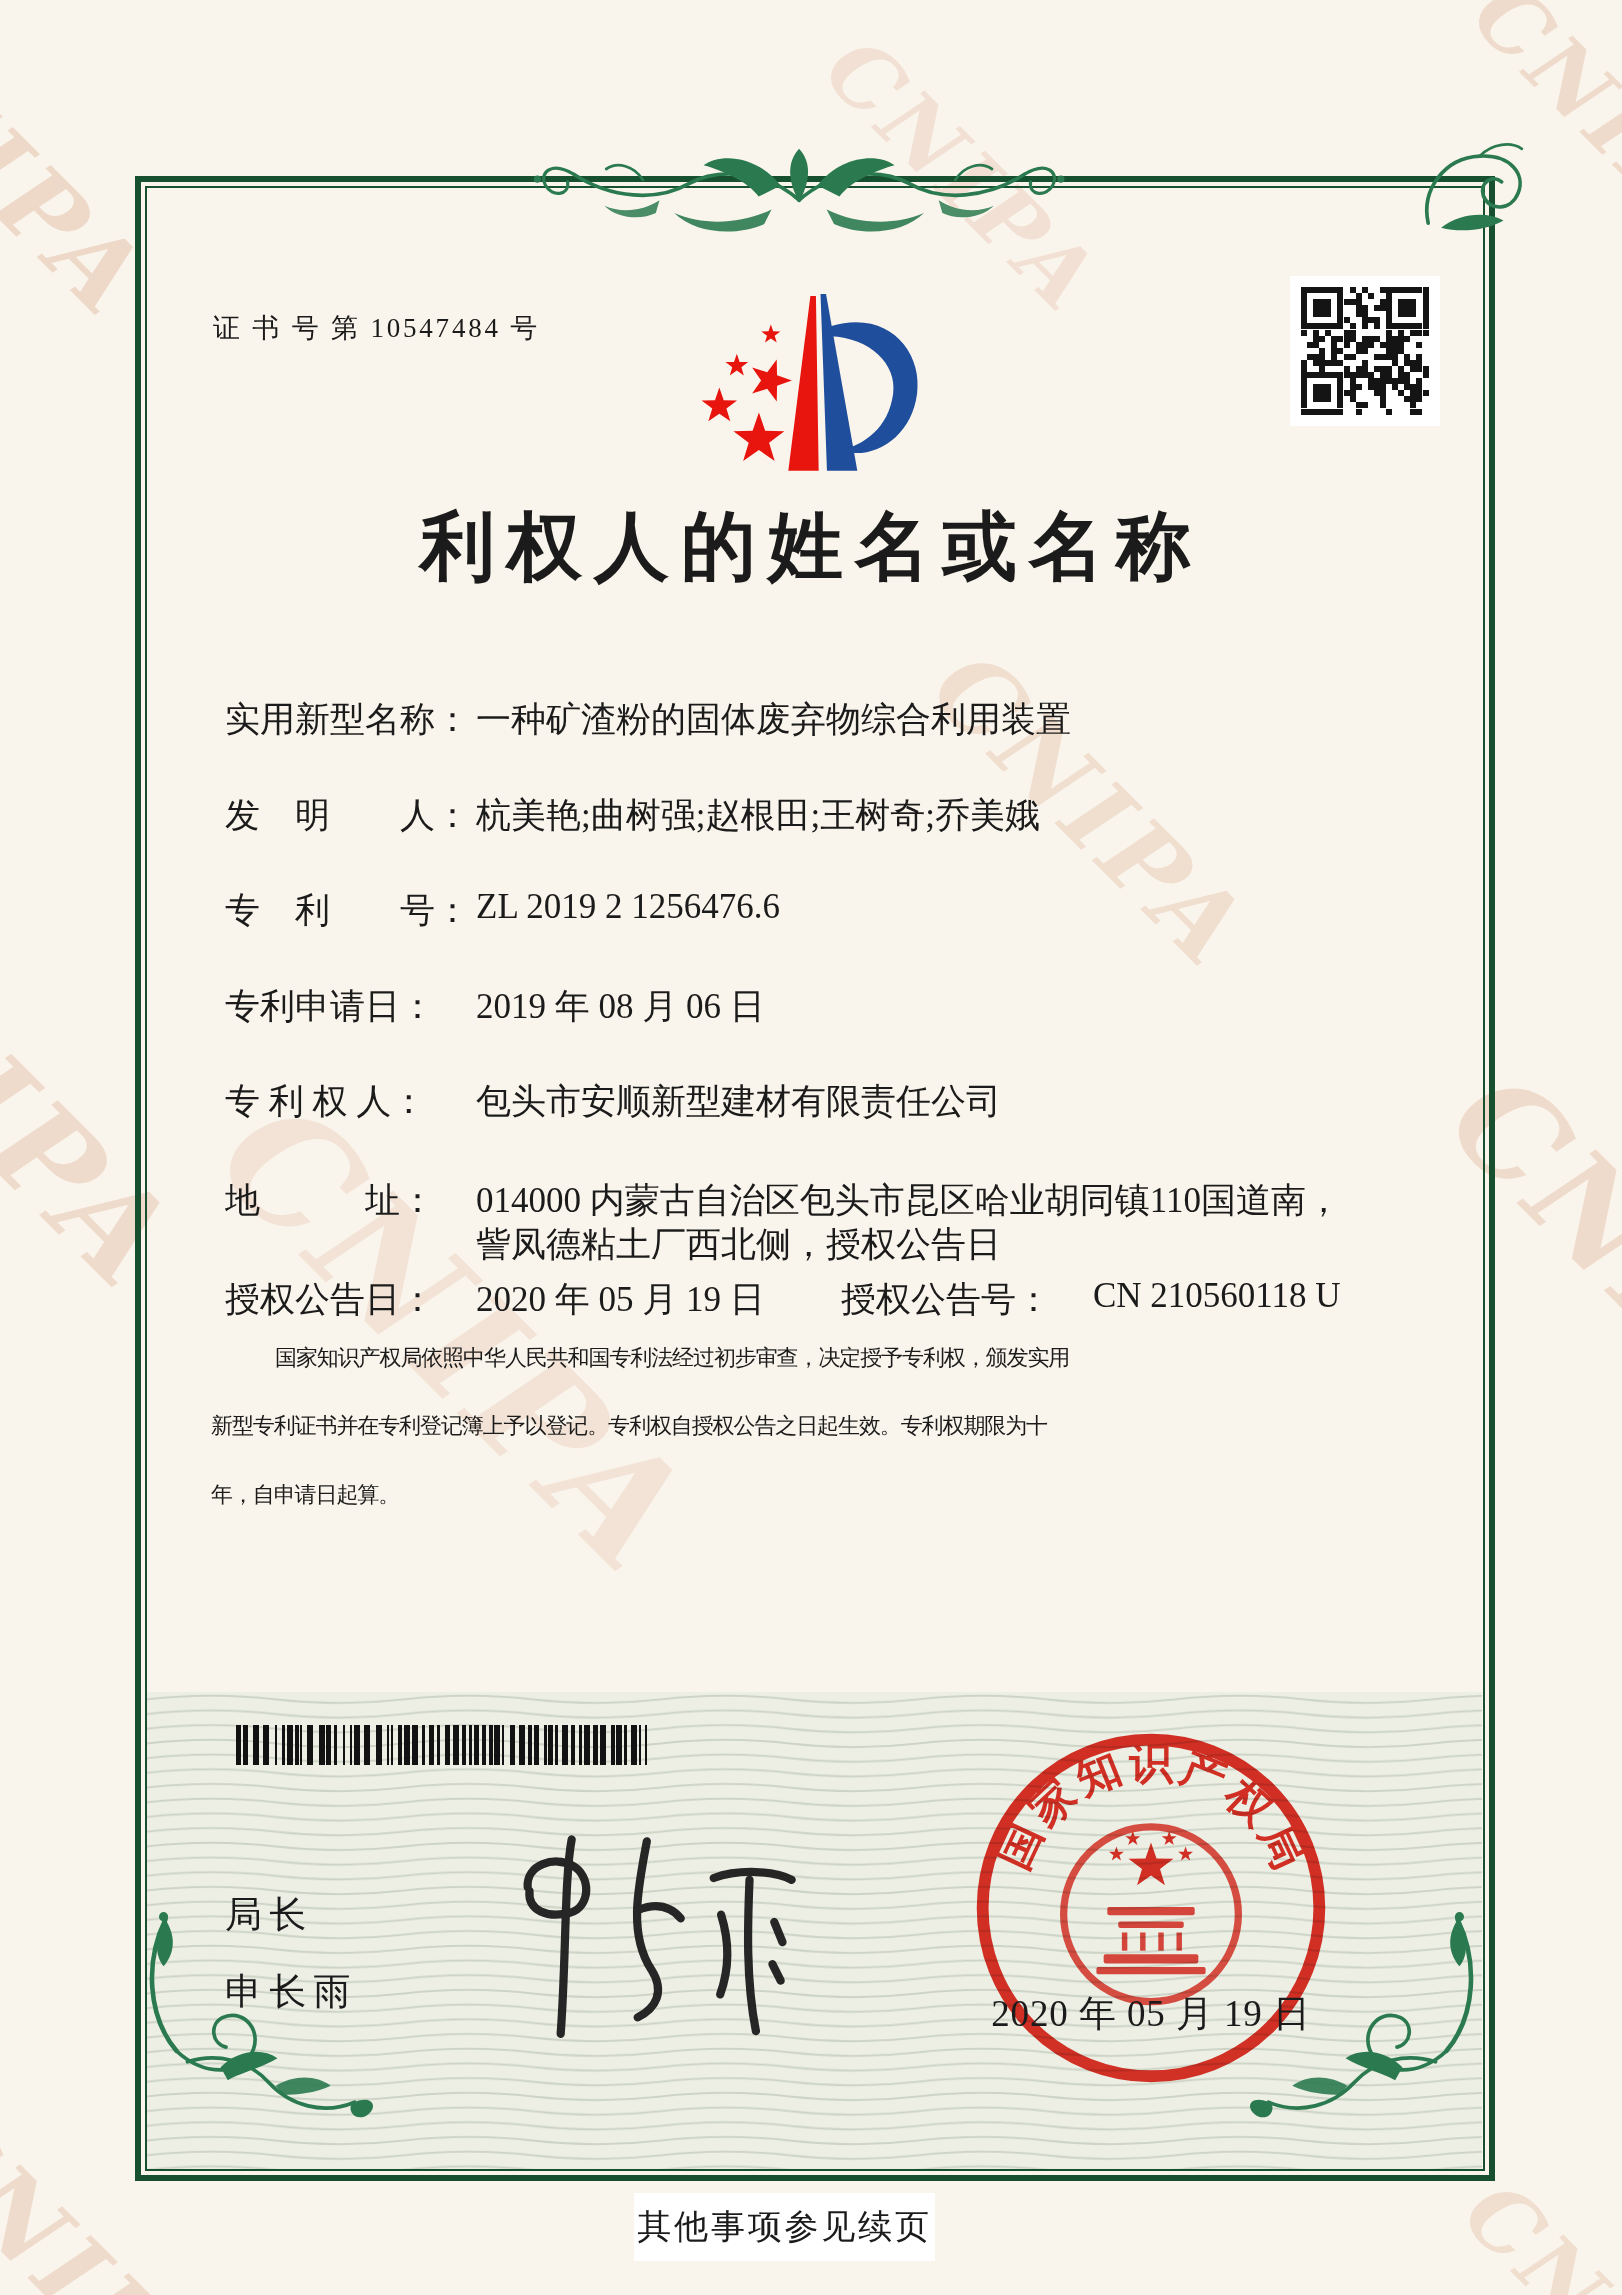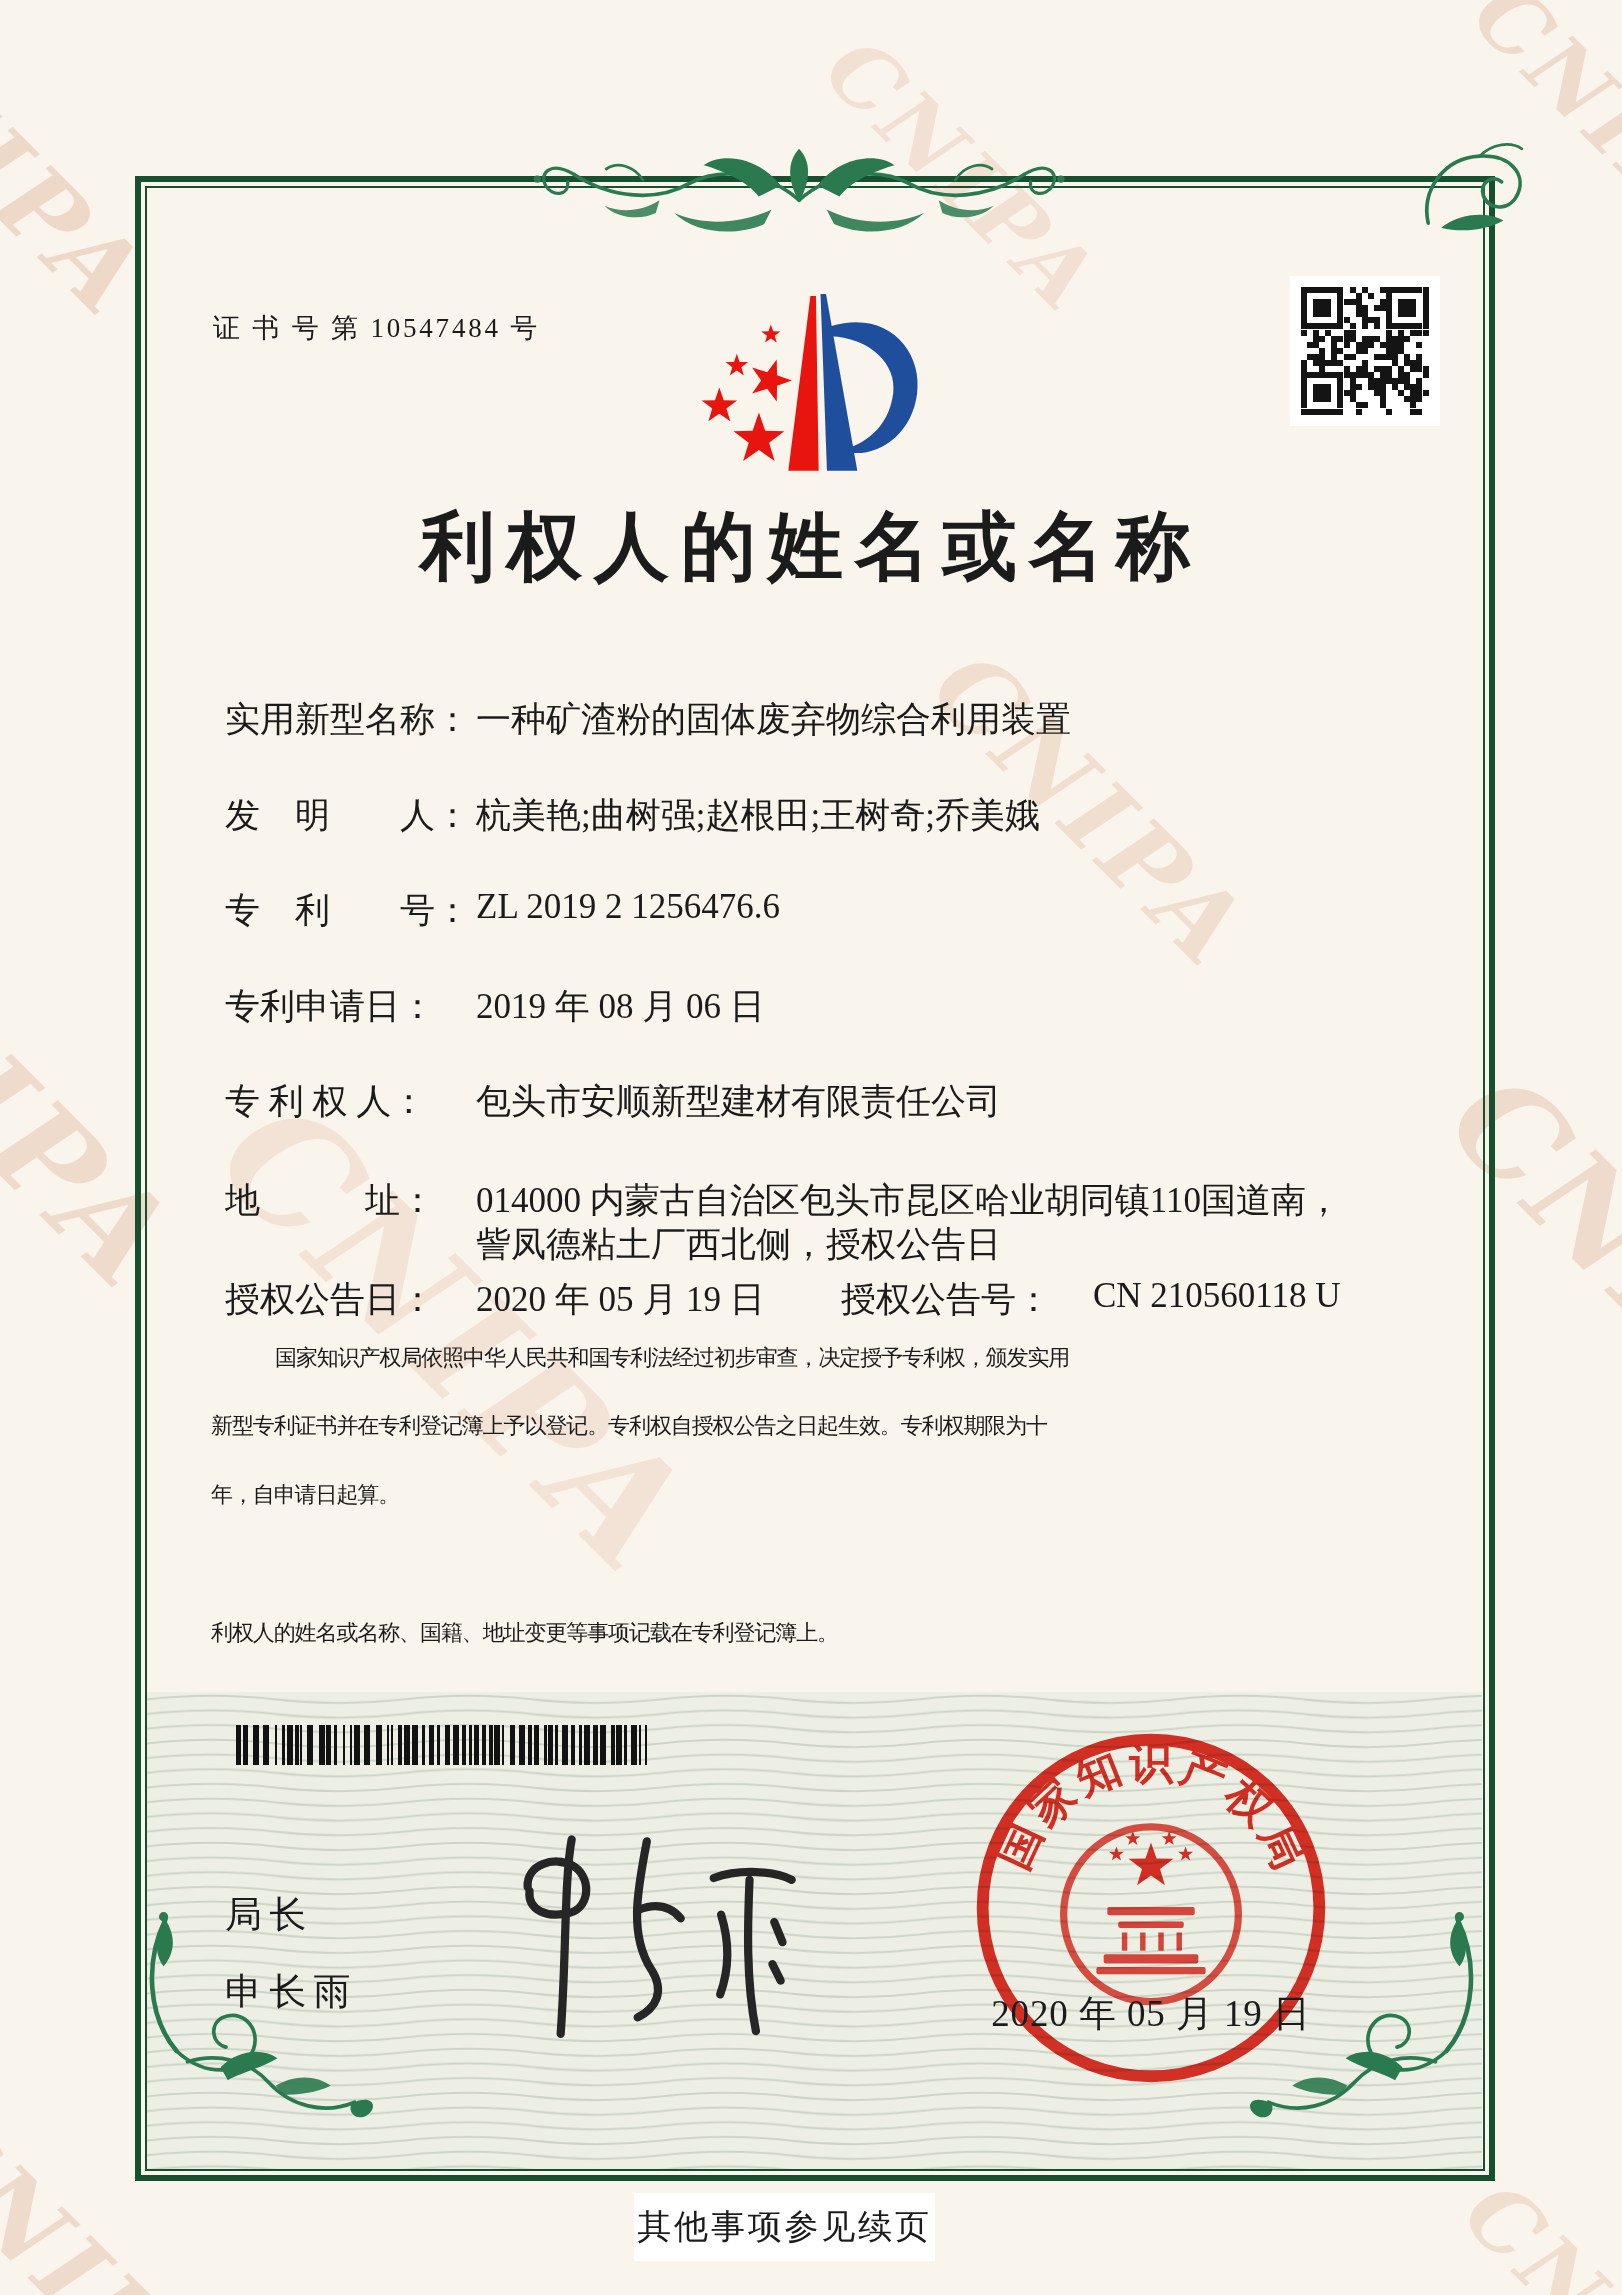--- a/index.html
+++ b/index.html
@@ -433,21 +433,20 @@
   <div class="field" style="top:1276px">
     <span class="label">授权公告日：</span>
     <span class="value">2020 年 05 月 19 日</span>
     <span class="label2">授权公告号：</span>
     <span class="value2">CN 210560118 U</span>
   </div>
 
   <div class="body-line indent" style="top:1343px">国家知识产权局依照中华人民共和国专利法经过初步审查，决定授予专利权，颁发实用</div>
   <div class="body-line" style="top:1411px">新型专利证书并在专利登记簿上予以登记。专利权自授权公告之日起生效。专利权期限为十</div>
   <div class="body-line" style="top:1480px">年，自申请日起算。</div>
-  <div class="body-line" style="top:1618px">利权人的姓名或名称、国籍、地址变更等事项记载在专利登记簿上。</div>
 
   <div class="barcode">
       <i style="left: 0px; width: 4.6px;"></i>
       <i style="left: 7.3px; width: 4.6px;"></i>
       <i style="left: 17.4px; width: 5.5px;"></i>
       <i style="left: 27px; width: 6.4px;"></i>
       <i style="left: 39px; width: 1.8px;"></i>
       <i style="left: 46px; width: 2.8px;"></i>
       <i style="left: 51px; width: 6.4px;"></i>
       <i style="left: 59px; width: 3.7px;"></i>

